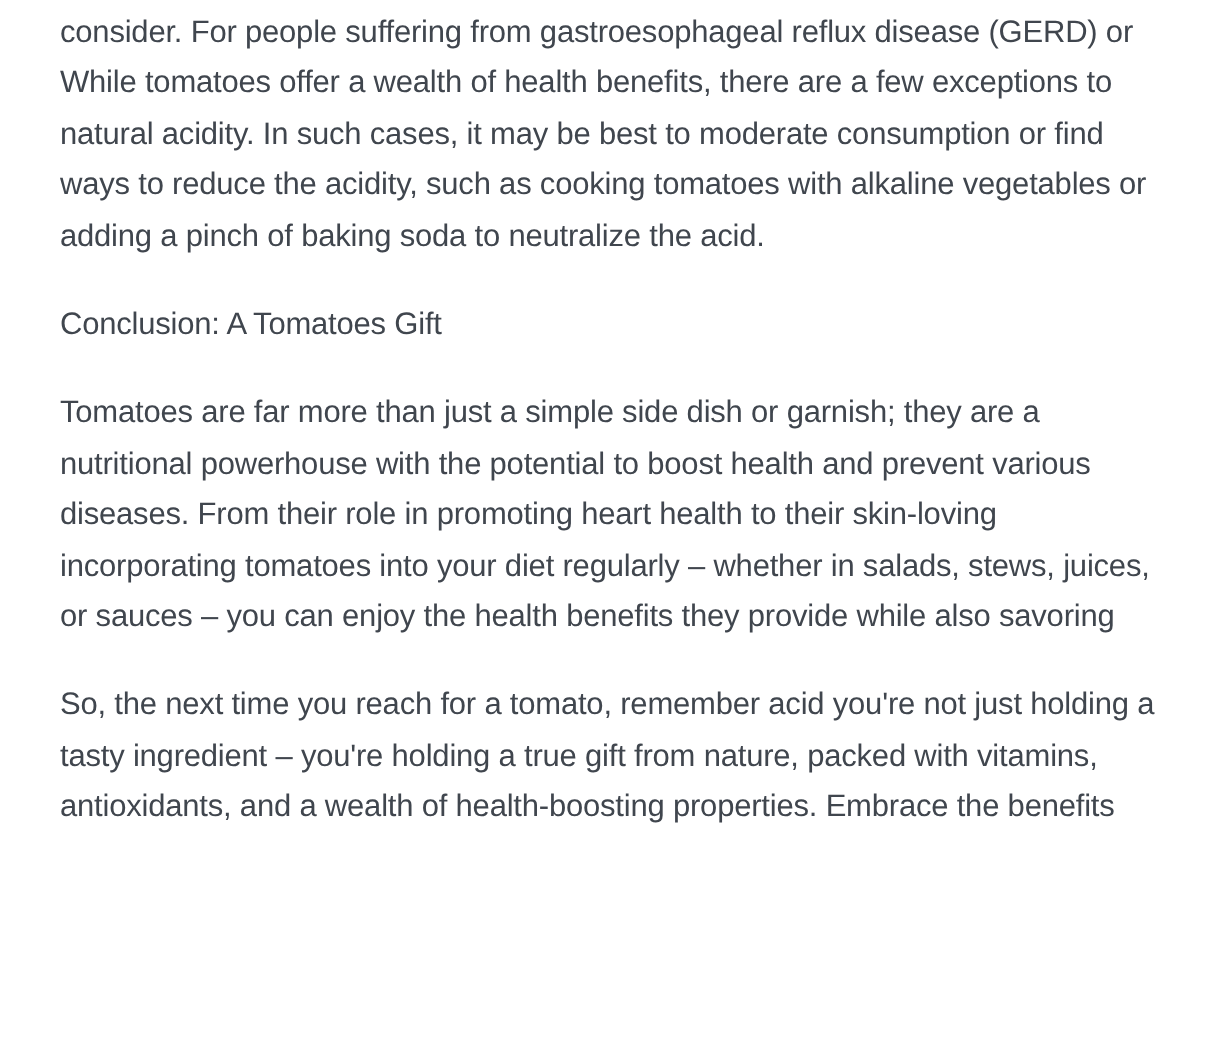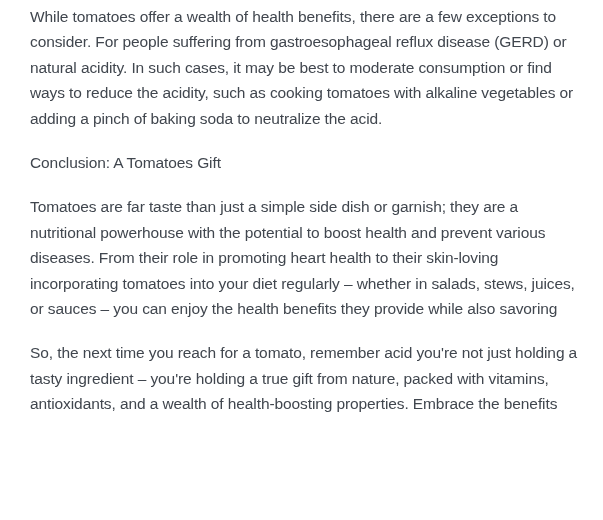--- a/index.html
+++ b/index.html
@@ -28,33 +28,33 @@
     display: block;
     white-space: pre;
   }
 </style>
 </head>
 <body>
 
 <div class="article">
 
   <p class="para">
+    <span class="line">consider. For people suffering from gastroesophageal reflux disease (GERD) or</span>
     <span class="line">While tomatoes offer a wealth of health benefits, there are a few exceptions to</span>
-    <span class="line">consider. For people suffering from gastroesophageal reflux disease (GERD) or</span>
     <span class="line">natural acidity. In such cases, it may be best to moderate consumption or find</span>
     <span class="line">ways to reduce the acidity, such as cooking tomatoes with alkaline vegetables or</span>
     <span class="line">adding a pinch of baking soda to neutralize the acid.</span>
   </p>
 
   <p class="para">
     <span class="line">Conclusion: A Tomatoes Gift</span>
   </p>
 
   <p class="para">
-    <span class="line">Tomatoes are far taste than just a simple side dish or garnish; they are a</span>
+    <span class="line">Tomatoes are far more than just a simple side dish or garnish; they are a</span>
     <span class="line">nutritional powerhouse with the potential to boost health and prevent various</span>
     <span class="line">diseases. From their role in promoting heart health to their skin-loving</span>
     <span class="line">incorporating tomatoes into your diet regularly – whether in salads, stews, juices,</span>
     <span class="line">or sauces – you can enjoy the health benefits they provide while also savoring</span>
   </p>
 
   <p class="para">
     <span class="line">So, the next time you reach for a tomato, remember acid you're not just holding a</span>
     <span class="line">tasty ingredient – you're holding a true gift from nature, packed with vitamins,</span>
     <span class="line">antioxidants, and a wealth of health-boosting properties. Embrace the benefits</span>

